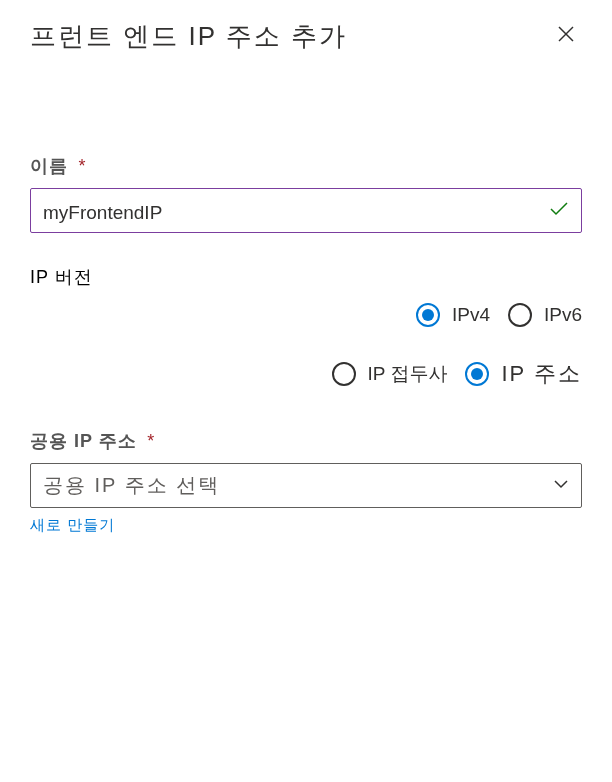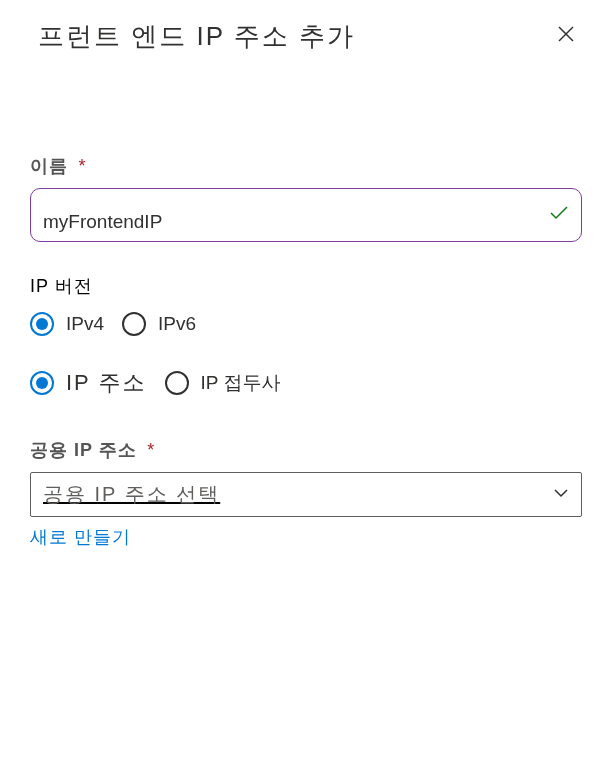--- a/index.html
+++ b/index.html
@@ -12,21 +12,20 @@
       background: #ffffff;
       width: 612px;
       height: 782px;
       padding: 0;
     }
     .panel-header {
       display: flex;
       justify-content: space-between;
       align-items: center;
       padding: 18px 30px 10px 30px;
-      margin-left: 8px;
     }
     .panel-title {
       font-size: 26px;
       font-weight: 400;
       color: #323130;
       letter-spacing: 2px;
     }
     .close-btn {
       cursor: pointer;
       font-size: 22px;
@@ -52,40 +51,41 @@
       color: #a4262c;
       margin-left: 6px;
       font-size: 18px;
     }
     .text-input-wrapper {
       position: relative;
       width: 100%;
     }
     .text-input {
       width: 100%;
-      padding: 22px 40px 8px 12px;
+      padding: 13px 40px 8px 12px;
       font-size: 19px;
       border: 1px solid #7b3e9f;
-      border-radius: 10px;
+      border-radius: 2px;
       outline: none;
       color: #323130;
       font-family: inherit;
     }
     .check-icon {
       position: absolute;
       right: 12px;
       top: 50%;
       transform: translateY(-50%);
       color: #107c10;
     }
     .radio-row {
       display: flex;
       align-items: center;
       gap: 18px;
       margin-top: 6px;
+      justify-content: flex-end;
     }
     .radio-item {
       display: flex;
       align-items: center;
       gap: 12px;
       cursor: pointer;
     }
     .radio-circle {
       width: 24px;
       height: 24px;
@@ -116,33 +116,32 @@
     .dropdown {
       width: 100%;
       border: 1px solid #605e5c;
       border-radius: 2px;
       padding: 8px 12px;
       display: flex;
       justify-content: space-between;
       align-items: center;
       cursor: pointer;
       background: #fff;
-      text-decoration: underline;
     }
     .dropdown-placeholder {
       font-size: 20px;
       color: #605e5c;
       letter-spacing: 2px;
     }
     .chevron-down {
       color: #323130;
     }
     .link-text {
       color: #0078d4;
-      font-size: 18px;
+      font-size: 15px;
       margin-top: 8px;
       cursor: pointer;
       letter-spacing: 1px;
     }
     .ip-type-group {
       margin-bottom: 40px;
     }
     .field-label-ip {
       font-size: 18px;
       color: #000000;
@@ -193,28 +192,28 @@
       <div class="radio-item">
         <div class="radio-circle"></div>
         <span class="radio-label">IPv6</span>
       </div>
     </div>
   </div>
 
   <div class="field-group ip-type-group">
     <div class="radio-row">
       <div class="radio-item">
+        <div class="radio-circle"></div>
+        <span class="radio-label">IP 접두사</span>
+      </div>
+      <div class="radio-item">
         <div class="radio-circle selected">
           <div class="radio-dot"></div>
         </div>
         <span class="radio-label big">IP 주소</span>
-      </div>
-      <div class="radio-item">
-        <div class="radio-circle"></div>
-        <span class="radio-label">IP 접두사</span>
       </div>
     </div>
   </div>
 
   <div class="field-group">
     <div>
       <span class="field-label">공용 IP 주소</span>
       <span class="required-asterisk">*</span>
     </div>
     <div class="dropdown">

